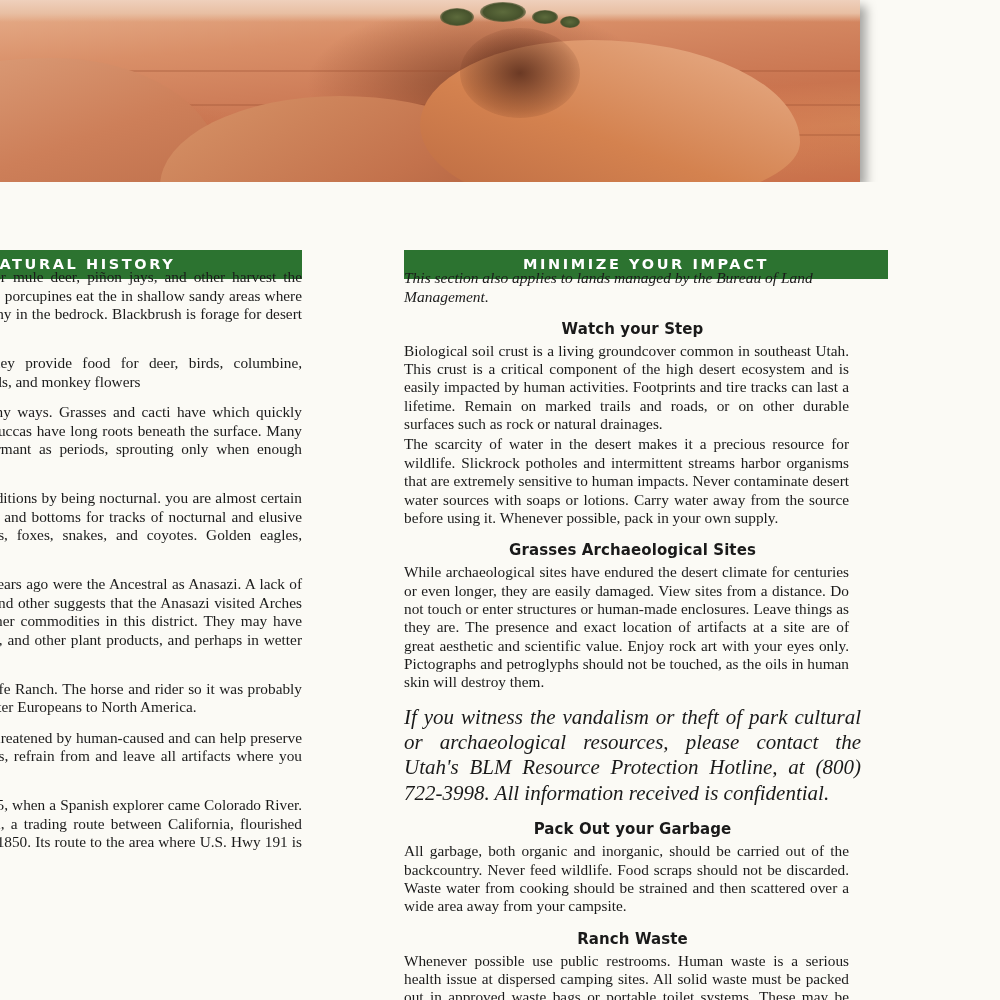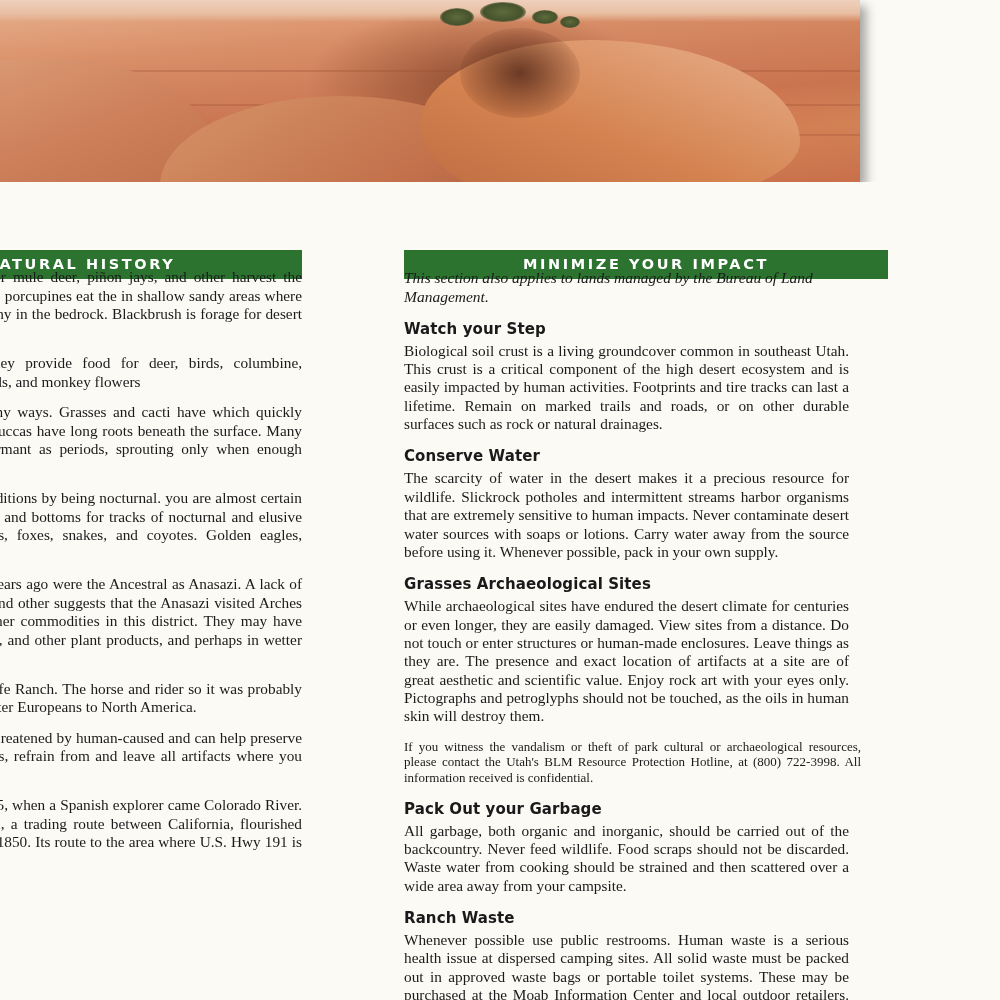--- a/index.html
+++ b/index.html
@@ -122,32 +122,34 @@
     font-size: 15.5px;
     line-height: 1.25;
     margin: 22px 0 13px 0;
   }
   h3 {
     font-family: "DejaVu Sans", sans-serif;
     font-size: 15px;
     font-weight: bold;
     margin: 14px 0 4px 0;
     letter-spacing: 0.1px;
+    text-align: center;
   }
   h3.first { margin-top: 4px; }
   p.body {
     font-size: 15.3px;
     line-height: 1.20;
     margin: 0 12px 2px 0;
     text-align: justify;
     -webkit-hyphens: auto;
     hyphens: auto;
   }
   p.note {
-    font-size: 13px;
+    font-size: 21px;
+    font-style: italic;
     line-height: 1.21;
     margin: 13px 0 6px 0;
     text-align: justify;
   }
   .left-para {
     font-size: 15.3px;
     line-height: 1.21;
     text-align: justify;
     margin: 0 0 12px 0;
   }
@@ -195,21 +197,20 @@
     <p class="left-para">and rock art here are threatened by human-caused and can help preserve them. Stay out of ruins, refrain from and leave all artifacts where you find them.</p>
     <p class="left-para">Arches as early as 1765, when a Spanish explorer came Colorado River. The Old Spanish Trail, a trading route between California, flourished from about 1830 until 1850. Its route to the area where U.S. Hwy 191 is located.</p>
   </div>
 
   <div class="col col-right">
     <p class="intro-italic">This section also applies to lands managed by the Bureau of Land Management.</p>
 
     <h3 class="first">Watch your Step</h3>
     <p class="body">Biological soil crust is a living groundcover common in southeast Utah. This crust is a critical component of the high desert ecosystem and is easily impacted by human activities. Footprints and tire tracks can last a lifetime. Remain on marked trails and roads, or on other durable surfaces such as rock or natural drainages.</p>
 
-    <h3>Conserve Water</h3>
     <p class="body">The scarcity of water in the desert makes it a precious resource for wildlife. Slickrock potholes and intermittent streams harbor organisms that are extremely sensitive to human impacts. Never contaminate desert water sources with soaps or lotions. Carry water away from the source before using it. Whenever possible, pack in your own supply.</p>
 
     <h3>Grasses Archaeological Sites</h3>
     <p class="body">While archaeological sites have endured the desert climate for centuries or even longer, they are easily damaged. View sites from a distance. Do not touch or enter structures or human-made enclosures. Leave things as they are. The presence and exact location of artifacts at a site are of great aesthetic and scientific value. Enjoy rock art with your eyes only. Pictographs and petroglyphs should not be touched, as the oils in human skin will destroy them.</p>
 
     <p class="note">If you witness the vandalism or theft of park cultural or archaeological resources, please contact the Utah's BLM Resource Protection Hotline, at (800) 722-3998. All information received is confidential.</p>
 
     <h3>Pack Out your Garbage</h3>
     <p class="body">All garbage, both organic and inorganic, should be carried out of the backcountry. Never feed wildlife. Food scraps should not be discarded. Waste water from cooking should be strained and then scattered over a wide area away from your campsite.</p>
 

